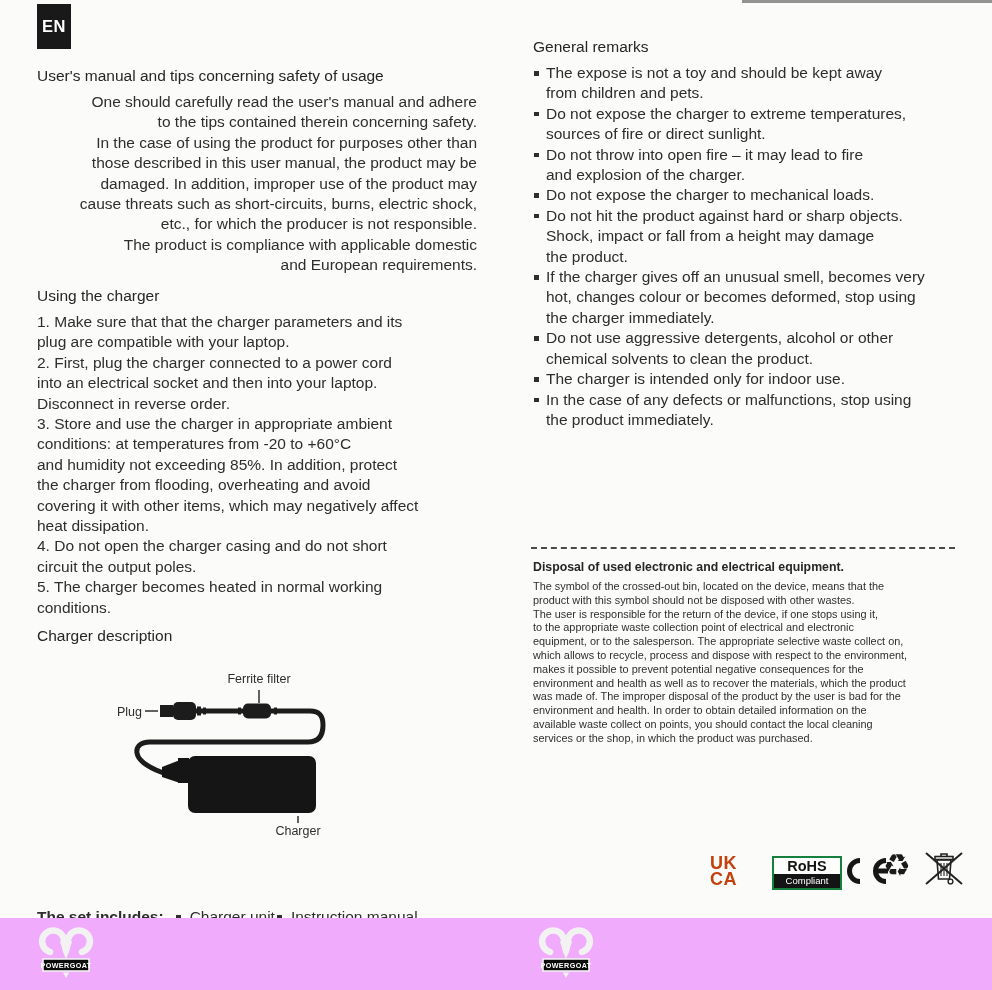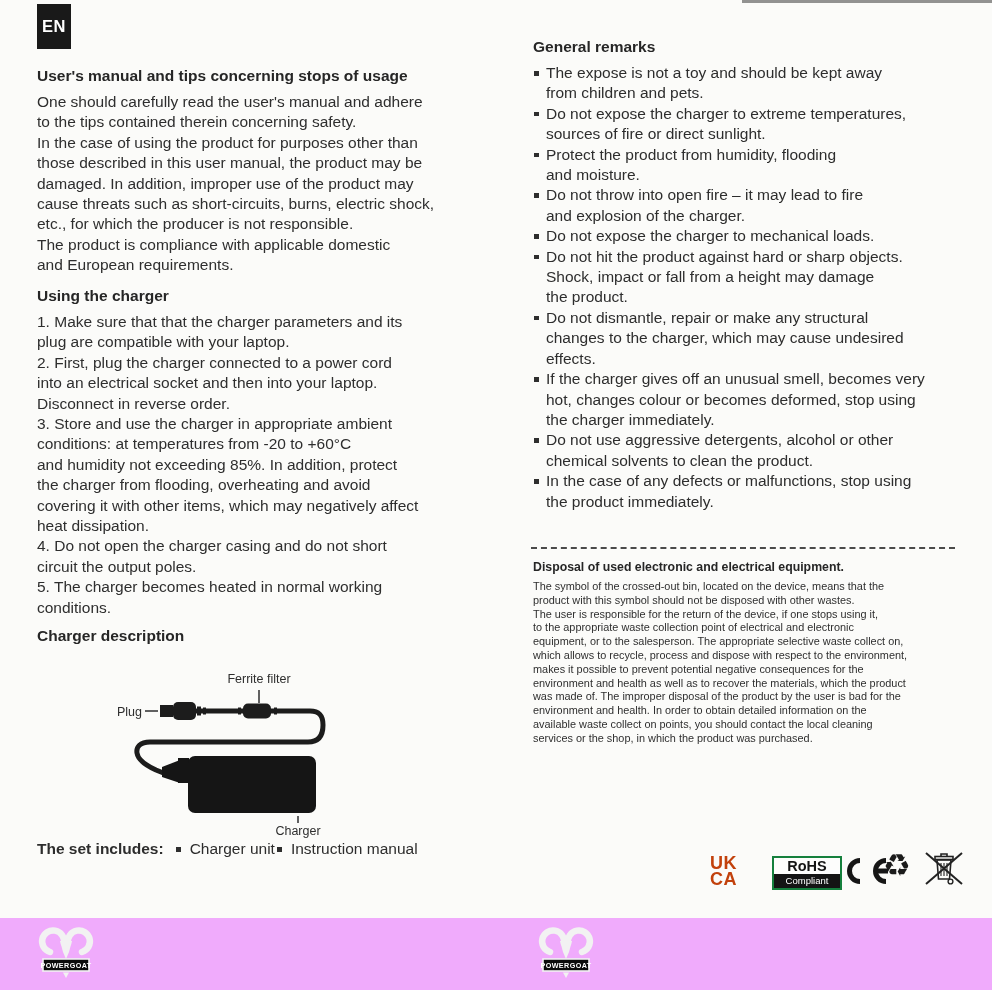--- a/index.html
+++ b/index.html
@@ -16,31 +16,31 @@
 
   
   .lang-badge{
     left:37px;top:4px;width:34px;height:45px;
     background:#191919;color:#fff;
     display:flex;align-items:center;justify-content:center;
     font-size:16.5px;font-weight:700;letter-spacing:.5px;
   }
 
   
-  .h-main{font-size:15.5px;font-weight:700;color:#262626;}
+  .h-main{font-size:15.5px;font-weight:400;color:#262626;}
   .body-txt{font-size:15.5px;line-height:20.4px;color:#2e2e2e;}
 
   .safety-title{left:37px;top:67px;}
-  .safety-body{left:37px;top:92px;width:440px;}
+  .safety-body{left:37px;top:92px;width:440px;text-align:right;}
   .using-title{left:37px;top:287px;}
   .using-body{left:37px;top:312px;width:440px;}
   .desc-title{left:37px;top:627px;}
   .diagram{left:90px;top:665px;}
 
-  .set-line{left:37px;top:840px;display:flex;align-items:center;font-size:15.5px;}
+  .set-line{left:37px;top:908px;display:flex;align-items:center;font-size:15.5px;}
   .set-line .lbl{font-weight:700;margin-right:10px;}
   .sq{width:5px;height:5px;background:#2e2e2e;display:inline-block;margin:0 9px 0 2px;}
 
   
   .right-col{left:533px;top:38px;width:434px;}
   .remarks-list{list-style:none;margin:7px 0 0 0;padding:0;font-size:15.5px;line-height:20.4px;}
   .remarks-list li{position:relative;padding-left:13px;white-space:pre-line;}
   .remarks-list li::before{
     content:"";position:absolute;left:1px;top:8px;width:4.5px;height:4.5px;background:#2e2e2e;
   }
@@ -70,21 +70,21 @@
 <body>
 
 <div class="page">
 
   <div class="abs artifact"></div>
 
   <div class="abs lang-badge">
     <span>EN</span>
   </div>
 
-  <div class="abs h-main safety-title">User's manual and tips concerning stops of usage</div>
+  <div class="abs h-main safety-title">User's manual and tips concerning safety of usage</div>
   <div class="abs body-txt pre safety-body">One should carefully read the user's manual and adhere
 to the tips contained therein concerning safety.
 In the case of using the product for purposes other than
 those described in this user manual, the product may be
 damaged. In addition, improper use of the product may
 cause threats such as short-circuits, burns, electric shock,
 etc., for which the producer is not responsible.
 The product is compliance with applicable domestic
 and European requirements.</div>
 
@@ -140,36 +140,32 @@
     <span>Instruction manual</span>
   </div>
 
   <div class="abs right-col">
     <div class="h-main">General remarks</div>
     <ul class="remarks-list">
       <li>The expose is not a toy and should be kept away
 from children and pets.</li>
       <li>Do not expose the charger to extreme temperatures,
 sources of fire or direct sunlight.</li>
-      <li>Protect the product from humidity, flooding
-and moisture.</li>
       <li>Do not throw into open fire – it may lead to fire
 and explosion of the charger.</li>
       <li>Do not expose the charger to mechanical loads.</li>
       <li>Do not hit the product against hard or sharp objects.
 Shock, impact or fall from a height may damage
 the product.</li>
-      <li>Do not dismantle, repair or make any structural
-changes to the charger, which may cause undesired
-effects.</li>
       <li>If the charger gives off an unusual smell, becomes very
 hot, changes colour or becomes deformed, stop using
 the charger immediately.</li>
       <li>Do not use aggressive detergents, alcohol or other
 chemical solvents to clean the product.</li>
+      <li>The charger is intended only for indoor use.</li>
       <li>In the case of any defects or malfunctions, stop using
 the product immediately.</li>
     </ul>
   </div>
 
   <div class="abs divider"></div>
 
   <div class="abs disposal-title">Disposal of used electronic and electrical equipment.</div>
   <div class="abs pre disposal-body">The symbol of the crossed-out bin, located on the device, means that the
 product with this symbol should not be disposed with other wastes.

